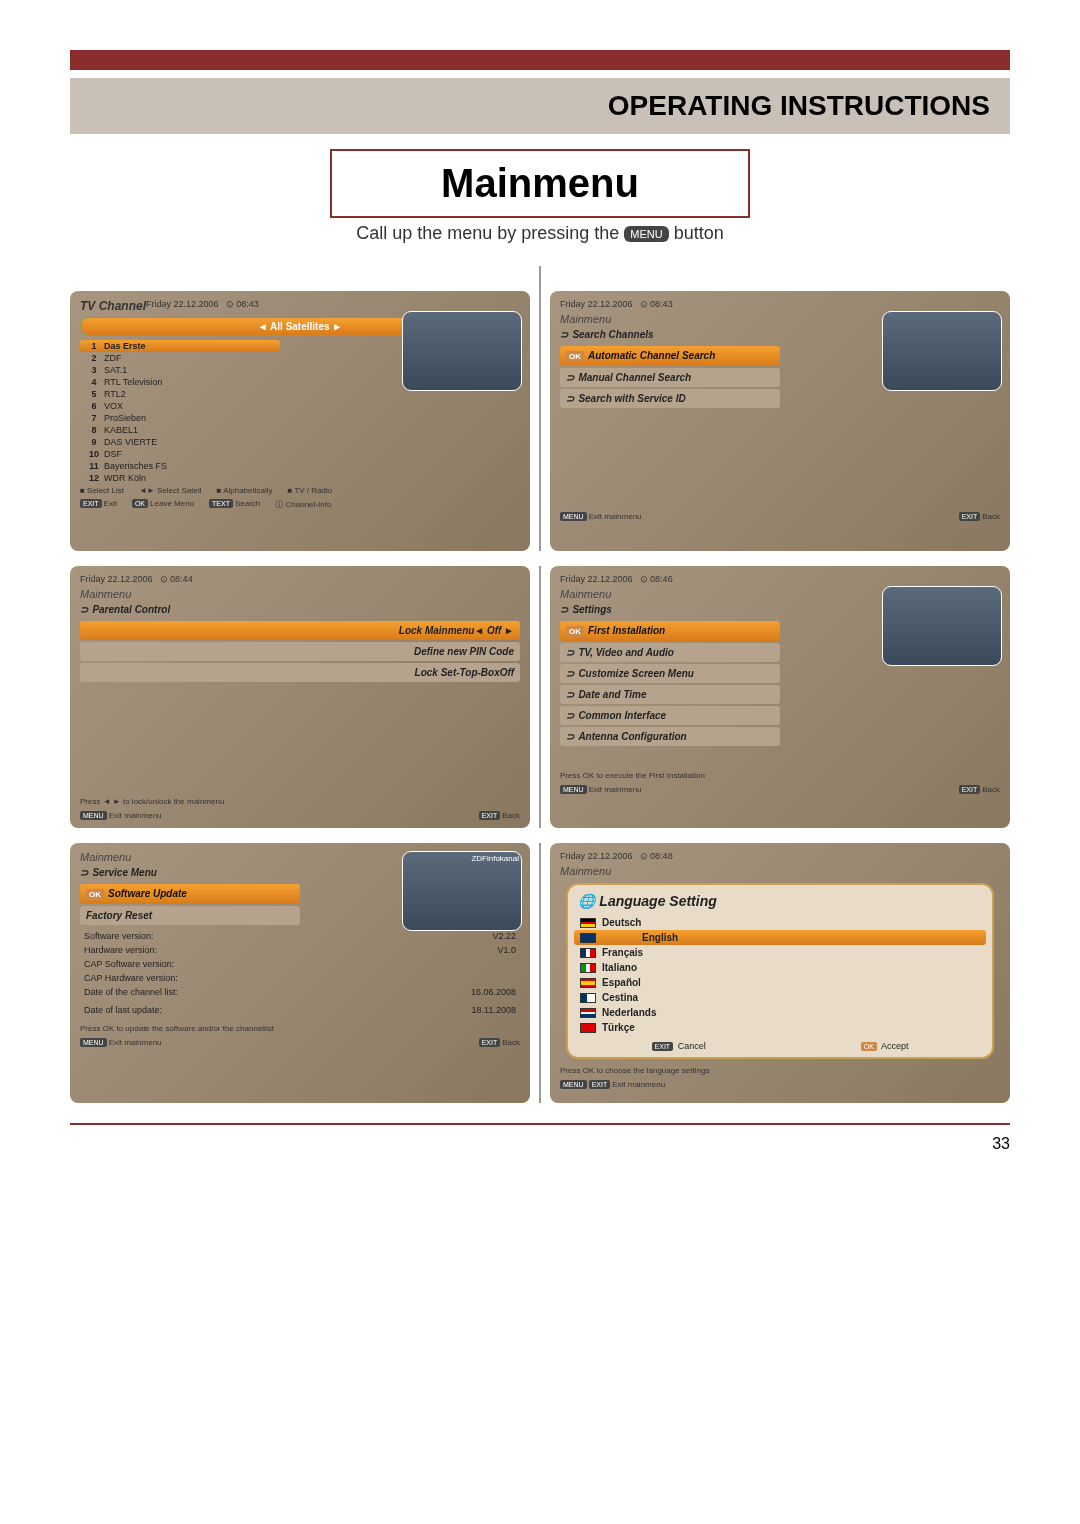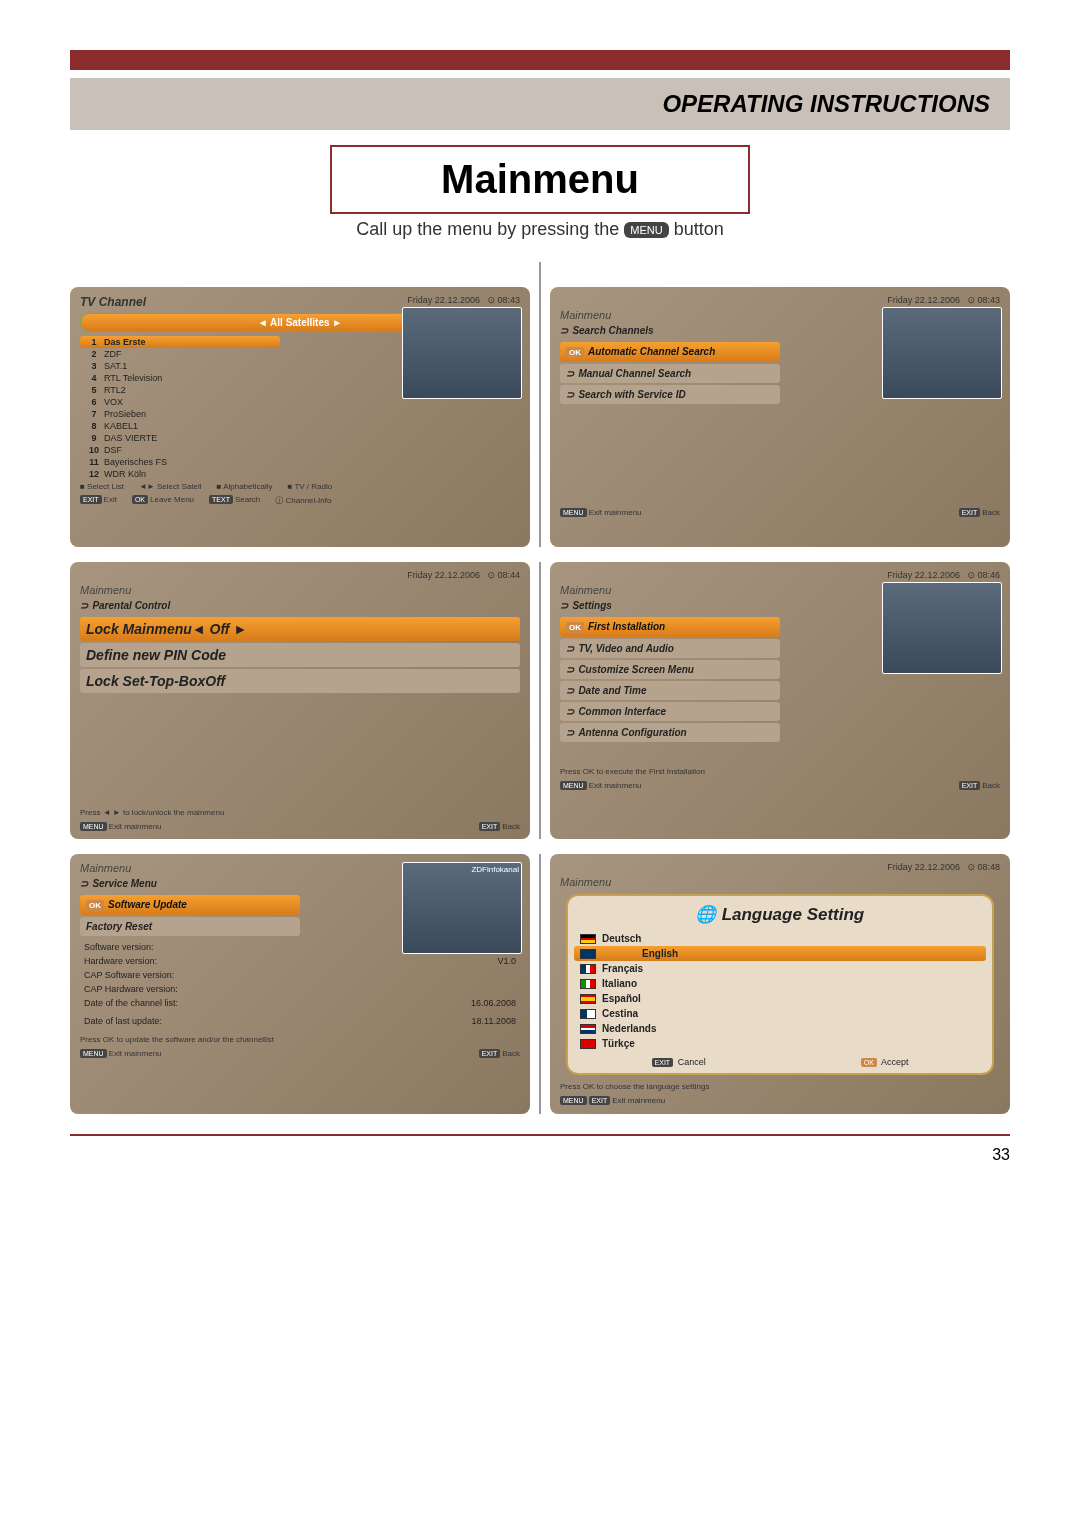--- a/index.html
+++ b/index.html
@@ -1,52 +1,52 @@
 <!DOCTYPE html>
 <html><head>
 <meta charset="utf-8">
 <style>
 * { margin: 0; padding: 0; box-sizing: border-box; }
 body { font-family: Arial, sans-serif; background: #fff; width: 1080px; }
 .page { padding: 50px 70px; }
 .header-band { background: #8b2d2d; height: 20px; margin-bottom: 8px; }
 .title-band { background: #c9c0b8; padding: 12px 20px; text-align: right; margin-bottom: 15px; }
-.title-band h1 { font-size: 24px; font-weight: bold; color: #000; font-style: italic; }
+.title-band h1 { font-size: 28px; font-weight: bold; color: #000; }
 .section-band { background: #c9c0b8; padding: 8px 15px; margin-bottom: 20px; }
 .section-band h2 { font-size: 20px; font-weight: bold; color: #000; }
 .mainmenu-box { border: 2px solid #8b2d2d; width: 420px; margin: 0 auto 5px; text-align: center; padding: 10px; }
 .mainmenu-box h3 { font-size: 40px; font-weight: bold; color: #000; }
 .call-up { text-align: center; font-size: 18px; color: #333; margin-bottom: 22px; }
 .menu-btn { display: inline-block; background: #444; color: #fff; border-radius: 6px; padding: 2px 6px; font-size: 11px; vertical-align: middle; }
 .tree-line { width: 2px; background: #999; margin: 0 auto; height: 25px; }
 .grid { display: grid; grid-template-columns: 1fr 20px 1fr; gap: 15px 0; position: relative; }
 .screen { background: linear-gradient(135deg, #a89580, #8a7860); border-radius: 8px; padding: 6px; font-size: 10px; color: #222; position: relative; min-height: 260px; }
-.screen-header { display: flex; justify-content: space-between; padding: 2px 4px; font-size: 9px; color: #333; gap: 8px; }
+.screen-header { display: flex; padding: 2px 4px; font-size: 9px; color: #333; }
 .screen-title { font-style: italic; font-weight: bold; font-size: 12px; }
 .breadcrumb { font-size: 11px; color: #444; font-style: italic; padding: 2px 4px; }
 .sub-bc { font-weight: bold; font-style: italic; color: #222; padding: 2px 4px 6px; }
 .arrow-icon::before { content: "⊃"; margin-right: 4px; font-weight: bold; }
 .ok-badge { display: inline-block; background: #c84; color: #fff; font-size: 8px; padding: 1px 3px; border-radius: 2px; margin-right: 4px; font-style: normal; }
 .menu-list { margin: 0 4px; }
 .menu-item { background: #b5a38d; padding: 4px 6px; margin-bottom: 2px; font-size: 10px; font-style: italic; font-weight: bold; color: #222; border-radius: 3px; }
 .menu-item.highlight { background: linear-gradient(#f5a030, #d87b1a); color: #111; }
 .channel-row { display: flex; padding: 1px 4px; font-size: 9px; color: #222; }
 .channel-row.highlight { background: linear-gradient(#f5a030, #d87b1a); font-weight: bold; border-radius: 3px; }
 .ch-num { width: 20px; text-align: center; font-weight: bold; }
 .sat-bar { background: linear-gradient(#f5a030, #d87b1a); border-radius: 10px; padding: 3px 8px; margin: 2px 4px 4px; text-align: center; font-size: 10px; font-weight: bold; color: #fff; border: 1px solid #7a4; }
 .hint { font-size: 8px; color: #333; padding: 3px 4px; margin-top: auto; }
 .footer-row { font-size: 8px; color: #333; padding: 2px 4px; display: flex; gap: 15px; }
 .btn-tag { display: inline-block; background: #444; color: #fff; font-size: 7px; padding: 1px 3px; border-radius: 2px; margin-right: 2px; }
-.pip { position: absolute; right: 8px; top: 20px; width: 120px; height: 92px; background: linear-gradient(#5a6a7a, #3a4a5a); border: 1px solid #fff; border-radius: 2px; }
-.parental-row { display: flex; justify-content: flex-start; background: #b5a38d; padding: 4px 6px; margin-bottom: 2px; font-size: 14px; font-weight: bold; font-style: italic; border-radius: 3px; }
+.pip { position: absolute; right: 8px; top: 20px; width: 120px; height: 80px; background: linear-gradient(#5a6a7a, #3a4a5a); border: 1px solid #fff; border-radius: 9px; }
+.parental-row { display: flex; justify-content: flex-end; background: #b5a38d; padding: 4px 6px; margin-bottom: 2px; font-size: 10px; font-weight: bold; font-style: italic; border-radius: 3px; }
 .parental-row.highlight { background: linear-gradient(#f5a030, #d87b1a); }
 .info-table { margin: 4px; font-size: 9px; }
 .info-row { display: flex; justify-content: space-between; padding: 2px 4px; }
 .lang-popup { background: #e8dcc8; border: 2px solid #c8a050; border-radius: 12px; padding: 6px; margin: 4px 10px; }
-.lang-title { font-size: 17px; font-weight: bold; font-style: italic; padding: 2px 4px 6px; text-align: center; }
+.lang-title { font-size: 14px; font-weight: bold; font-style: italic; padding: 2px 4px 6px; }
 .lang-item { display: flex; align-items: center; padding: 2px 6px; font-size: 10px; font-weight: bold; }
 .lang-item.highlight { background: linear-gradient(#f5a030, #d87b1a); border-radius: 3px; gap: 40px; }
 .flag { width: 16px; height: 10px; margin-right: 6px; display: inline-block; border: 1px solid #333; }
 .flag-de { background: linear-gradient(#000 33%, #d00 33%, #d00 66%, #fc0 66%); }
 .flag-en { background: #036; }
 .flag-fr { background: linear-gradient(90deg, #036 33%, #fff 33%, #fff 66%, #d00 66%); }
 .flag-it { background: linear-gradient(90deg, #090 33%, #fff 33%, #fff 66%, #d00 66%); }
 .flag-es { background: linear-gradient(#d00 25%, #fc0 25%, #fc0 75%, #d00 75%); }
 .flag-cz { background: linear-gradient(90deg, #036 40%, #fff 40%); }
 .flag-nl { background: linear-gradient(#d00 33%, #fff 33%, #fff 66%, #036 66%); }

